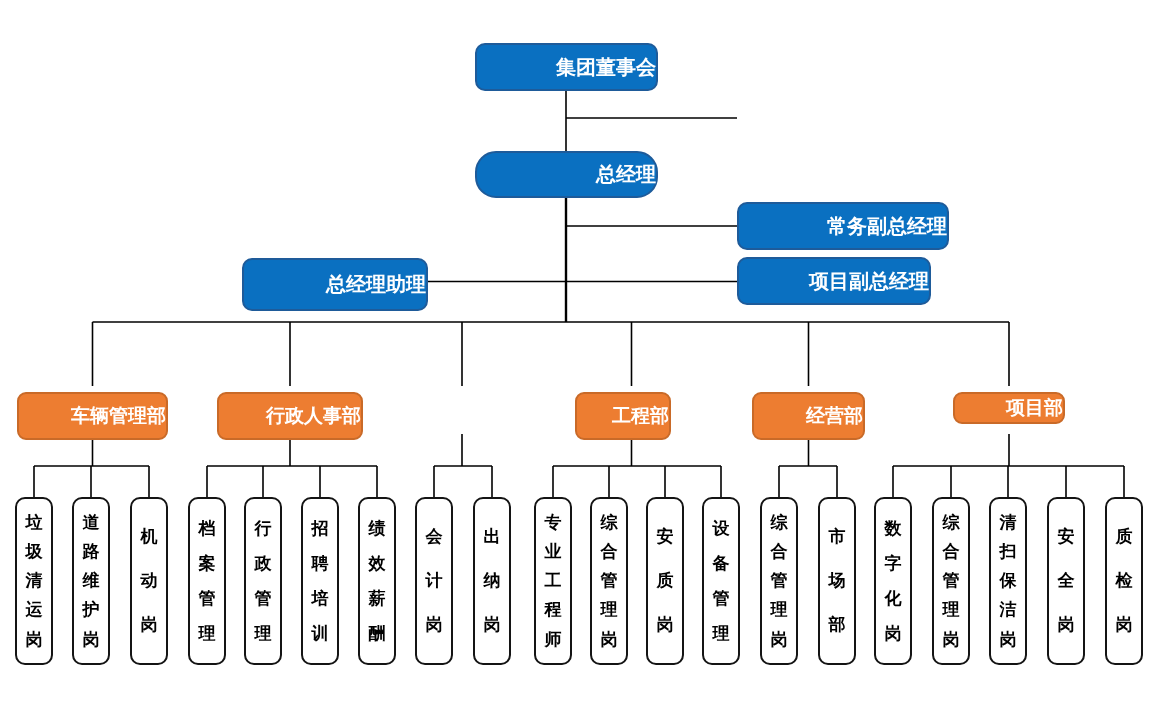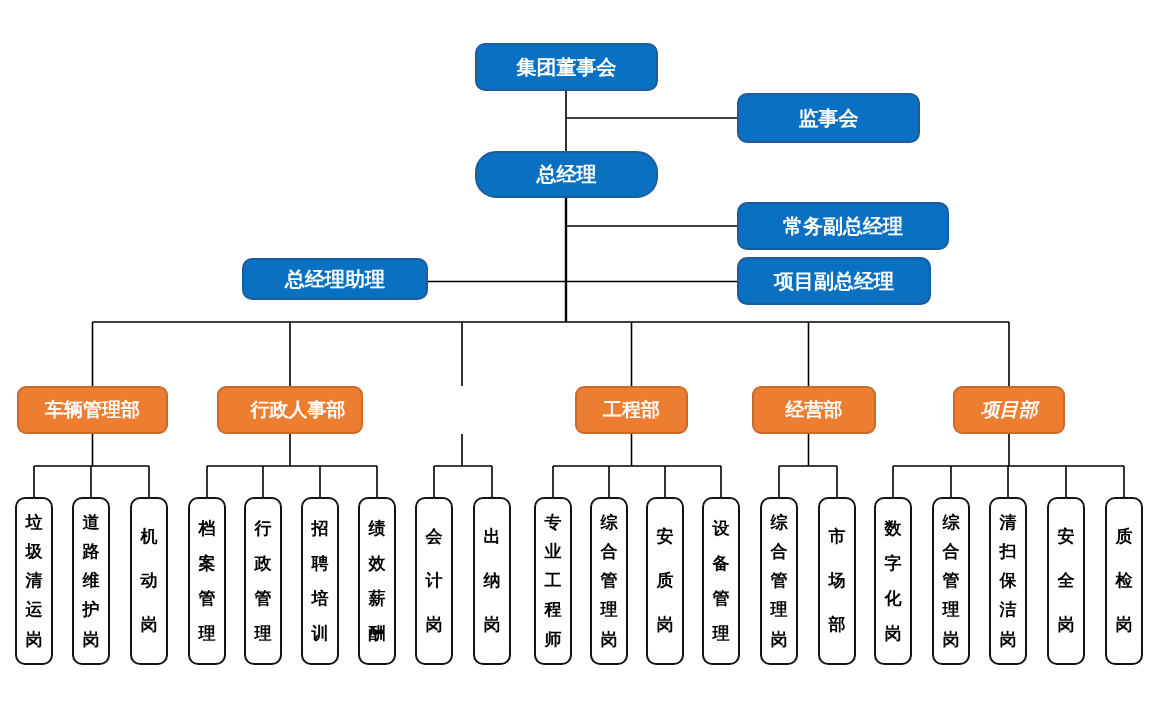--- a/index.html
+++ b/index.html
@@ -6,32 +6,33 @@
   #canvas {
     position: relative;
     width: 1164px; height: 713px;
     background: #ffffff;
     font-family: "Liberation Sans", "DejaVu Sans", sans-serif;
     overflow: hidden;
   }
   #connectors { position: absolute; left: 0; top: 0; width: 1164px; height: 713px; }
   .node {
     position: absolute; box-sizing: border-box;
-    display: flex; align-items: center; justify-content: center;
+    display: flex; align-items: center; justify-content: flex-end;
     text-align: center; line-height: 1.15;
   }
   .node.blue {
     background: var(--blue_fill); border: 2px solid var(--blue_border);
     color: var(--text_on_color); font-size: 20px; font-weight: 600;
     border-radius: 10px;
   }
   .node.orange {
     background: var(--orange_fill); border: 2px solid var(--orange_border);
     color: var(--text_on_color); font-size: 19px; font-weight: 600;
     border-radius: 9px;
+    margin-top: 6px;
   }
   .node.child {
     background: #ffffff; border: 2px solid var(--node_border);
     color: var(--text_dark); font-size: 17px; font-weight: 600;
     border-radius: 10px;
   }
   .v-label {
     display: flex; flex-direction: column;
     align-items: center; justify-content: space-evenly;
     height: calc(100% - 8px); width: 100%;
@@ -83,30 +84,27 @@
       <line x1="893" y1="466" x2="1124" y2="466" stroke="#000000" stroke-width="1.6"></line>
       <line x1="893" y1="466" x2="893" y2="497" stroke="#000000" stroke-width="1.6"></line>
       <line x1="951" y1="466" x2="951" y2="497" stroke="#000000" stroke-width="1.6"></line>
       <line x1="1008" y1="466" x2="1008" y2="497" stroke="#000000" stroke-width="1.6"></line>
       <line x1="1066" y1="466" x2="1066" y2="497" stroke="#000000" stroke-width="1.6"></line>
       <line x1="1124" y1="466" x2="1124" y2="497" stroke="#000000" stroke-width="1.6"></line>
     </svg>
 <div class="node blue" style="left: 475px; top: 43px; width: 183px; height: 48px;">
       <span class="h-label">集团董事会</span>
     </div>
-    <div class="node blue" style="left: 737px; top: 93px; width: 183px; height: 50px;">
-      <span class="h-label">监事会</span>
-    </div>
     <div class="node blue" style="left: 475px; top: 151px; width: 183px; height: 47px; border-radius: 21px;">
       <span class="h-label">总经理</span>
     </div>
     <div class="node blue" style="left: 737px; top: 202px; width: 212px; height: 48px;">
       <span class="h-label">常务副总经理</span>
     </div>
-    <div class="node blue" style="left: 242px; top: 258px; width: 186px; height: 42px;">
+    <div class="node blue" style="left: 242px; top: 258px; width: 186px; height: 53px;">
       <span class="h-label">总经理助理</span>
     </div>
     <div class="node blue" style="left: 737px; top: 257px; width: 194px; height: 48px;">
       <span class="h-label">项目副总经理</span>
     </div>
     <div class="node orange" style="left: 17px; top: 386px; width: 151px; height: 48px;">
       <span class="h-label">车辆管理部</span>
     </div>
     <div class="node child" style="left: 15px; top: 497px; width: 38px; height: 168px;">
       <span class="v-label">
@@ -175,21 +173,21 @@
         <span>岗</span>
       </span>
     </div>
     <div class="node child" style="left: 473px; top: 497px; width: 38px; height: 168px;">
       <span class="v-label">
         <span>出</span>
         <span>纳</span>
         <span>岗</span>
       </span>
     </div>
-    <div class="node orange" style="left: 575px; top: 386px; width: 113px; height: 48px;">
+    <div class="node orange" style="left: 575px; top: 386px; width: 96px; height: 48px;">
       <span class="h-label">工程部</span>
     </div>
     <div class="node child" style="left: 534px; top: 497px; width: 38px; height: 168px;">
       <span class="v-label">
         <span>专</span>
         <span>业</span>
         <span>工</span>
         <span>程</span>
         <span>师</span>
       </span>
@@ -211,40 +209,40 @@
       </span>
     </div>
     <div class="node child" style="left: 702px; top: 497px; width: 38px; height: 168px;">
       <span class="v-label">
         <span>设</span>
         <span>备</span>
         <span>管</span>
         <span>理</span>
       </span>
     </div>
-    <div class="node orange" style="left: 752px; top: 386px; width: 124px; height: 48px;">
+    <div class="node orange" style="left: 752px; top: 386px; width: 113px; height: 48px;">
       <span class="h-label">经营部</span>
     </div>
     <div class="node child" style="left: 760px; top: 497px; width: 38px; height: 168px;">
       <span class="v-label">
         <span>综</span>
         <span>合</span>
         <span>管</span>
         <span>理</span>
         <span>岗</span>
       </span>
     </div>
     <div class="node child" style="left: 818px; top: 497px; width: 38px; height: 168px;">
       <span class="v-label">
         <span>市</span>
         <span>场</span>
         <span>部</span>
       </span>
     </div>
-    <div class="node orange" style="left: 953px; top: 386px; width: 112px; height: 48px; font-style: italic;">
+    <div class="node orange" style="left: 953px; top: 386px; width: 112px; height: 32px;">
       <span class="h-label">项目部</span>
     </div>
     <div class="node child" style="left: 874px; top: 497px; width: 38px; height: 168px;">
       <span class="v-label">
         <span>数</span>
         <span>字</span>
         <span>化</span>
         <span>岗</span>
       </span>
     </div>

